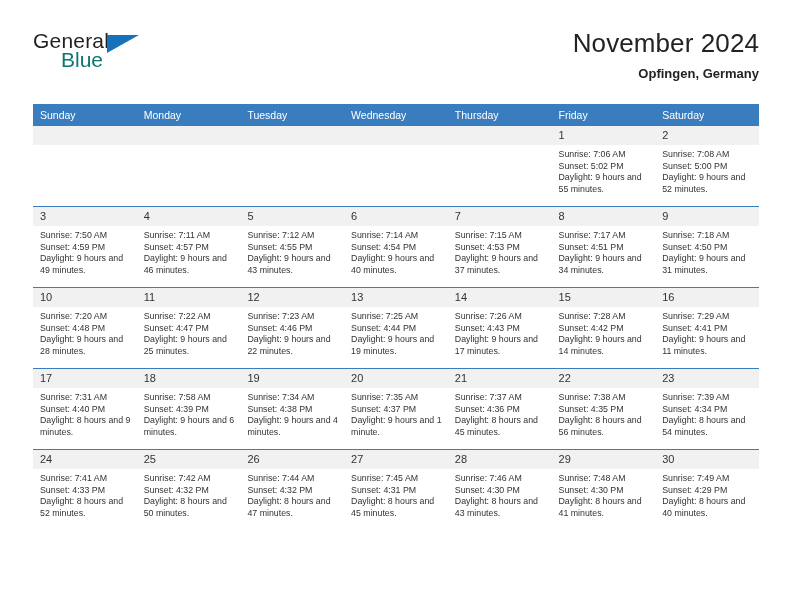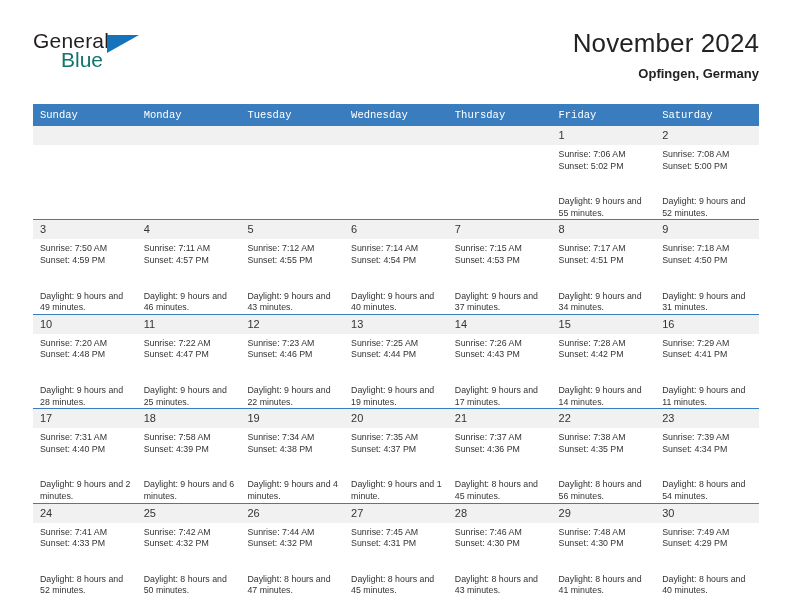--- a/index.html
+++ b/index.html
@@ -87,21 +87,20 @@
   }
   .calendar th {
     background: #3a7dbf;
     color: #ffffff;
     font-size: 10.5px;
     font-weight: normal;
     text-align: left;
     padding: 5px 0 5px 7px;
     height: 12px;
     border: none;
-    font-family: Liberation Mono, monospace;
   }
   .calendar td {
     vertical-align: top;
     padding: 0;
     border: none;
     border-top: 1px solid #3a7dbf;
     height: 80px;
     background: #ffffff;
   }
   .calendar tr.week-first td {
@@ -122,21 +121,20 @@
     padding: 4px 6px 0 7px;
     font-size: 8.8px;
     line-height: 11.6px;
     color: #333333;
   }
   .daybody div {
     white-space: nowrap;
   }
   .daybody .wrap {
     white-space: normal;
-    margin-top: 24px;
   }
 </style>
 </head>
 <body>
 
 <div class="page">
 
   <div class="masthead">
     <div class="logo">
       <span class="logo-general">General</span>
@@ -310,21 +308,21 @@
               <div class="wrap">Daylight: 9 hours and 11 minutes.</div>
             </div>
           </td>
         </tr>
         <tr>
           <td>
             <div class="daynum">17</div>
             <div class="daybody">
               <div>Sunrise: 7:31 AM</div>
               <div>Sunset: 4:40 PM</div>
-              <div class="wrap">Daylight: 9 hours and 2 minutes.</div>
+              <div class="wrap">Daylight: 8 hours and 9 minutes.</div>
             </div>
           </td>
           <td>
             <div class="daynum">18</div>
             <div class="daybody">
               <div>Sunrise: 7:58 AM</div>
               <div>Sunset: 4:39 PM</div>
               <div class="wrap">Daylight: 9 hours and 6 minutes.</div>
             </div>
           </td>

